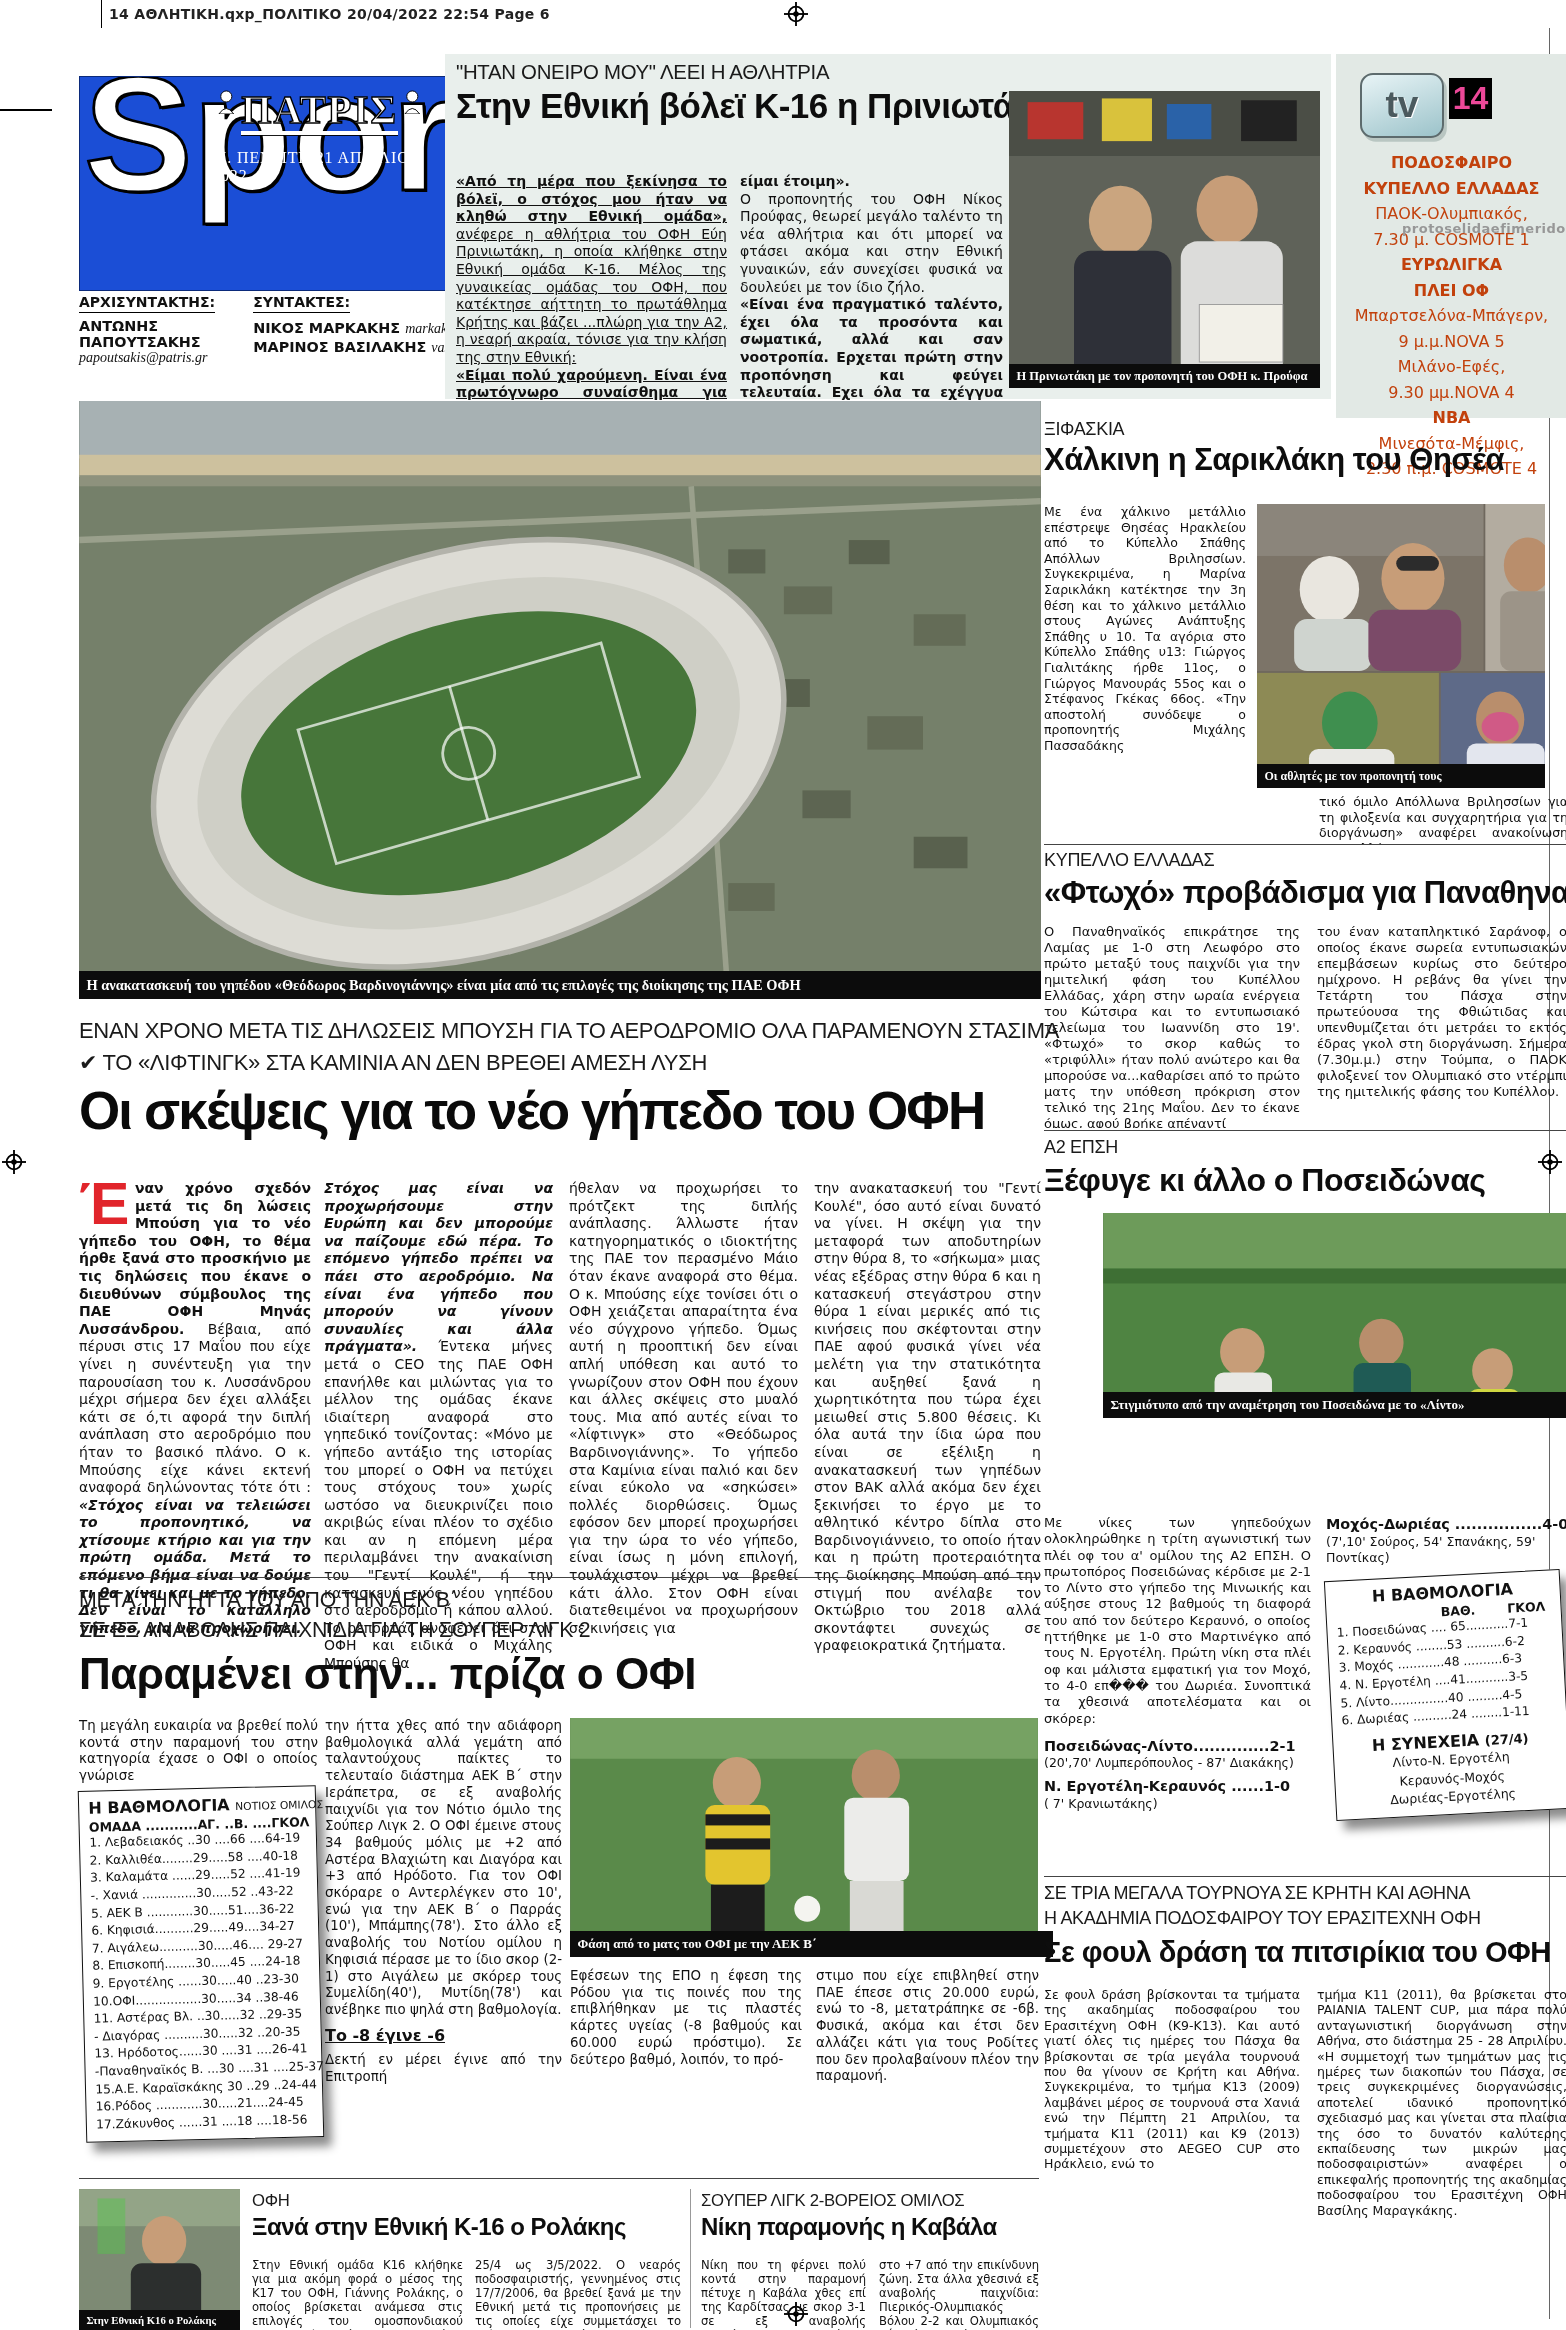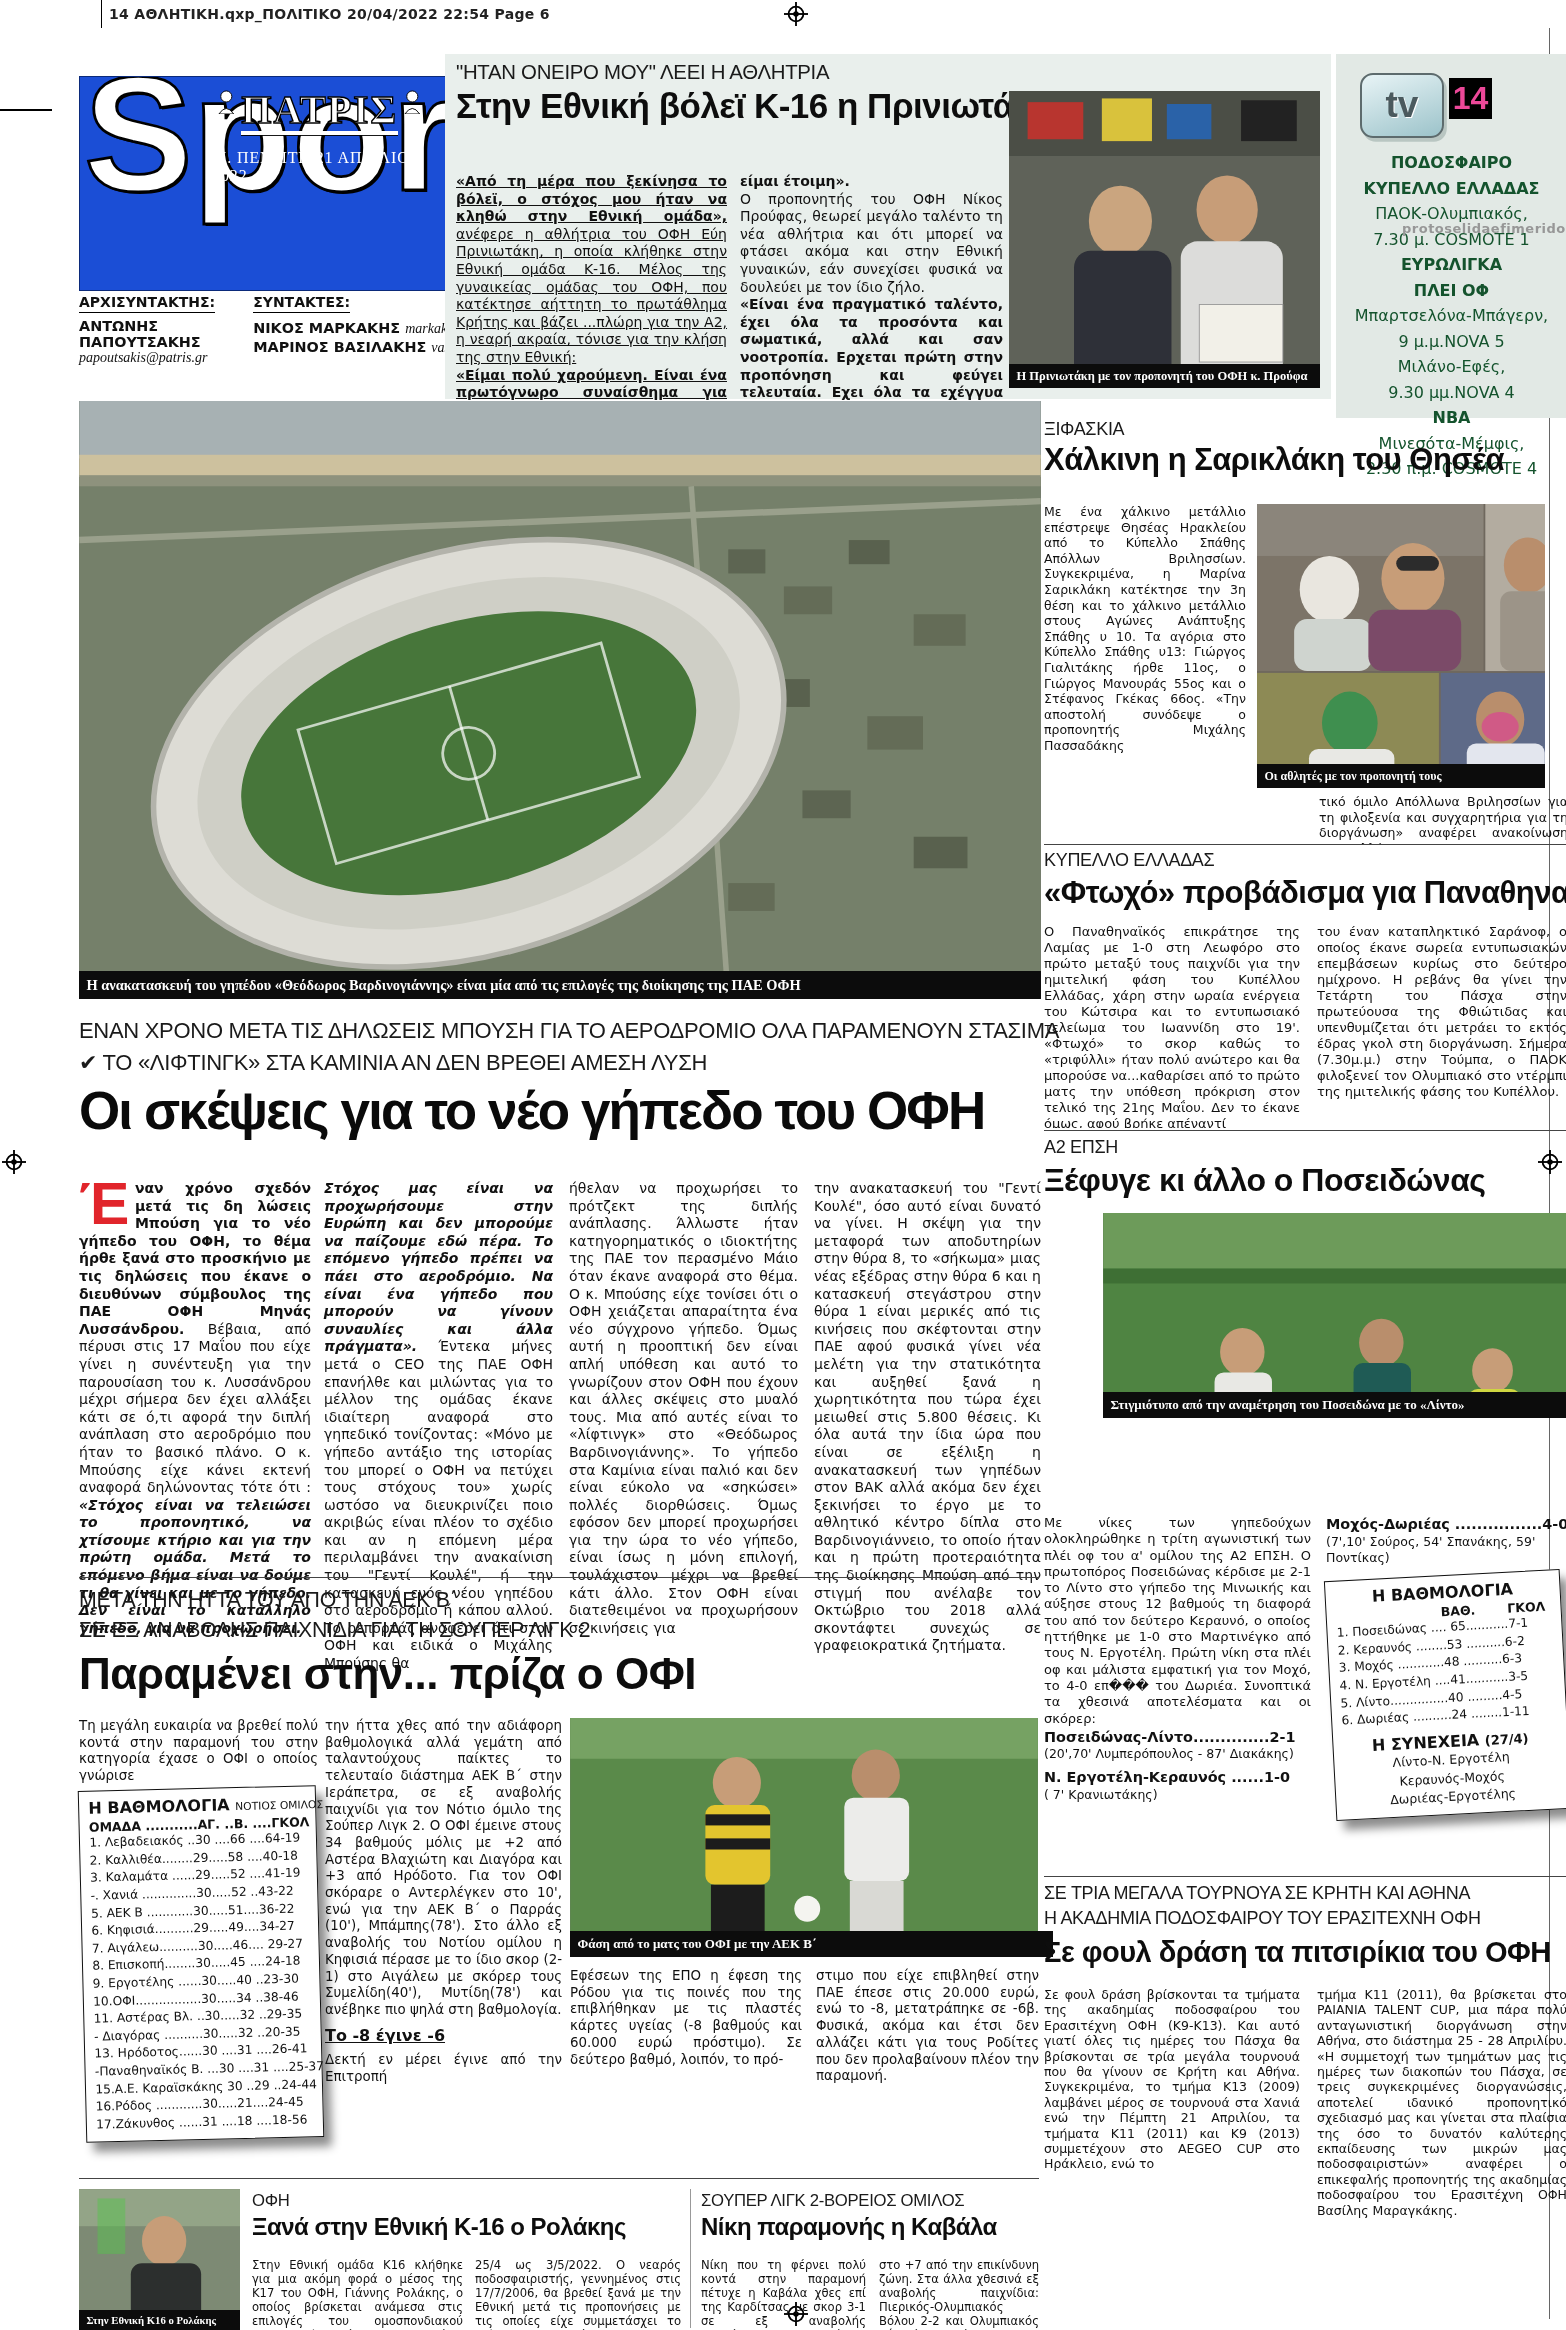--- a/index.html
+++ b/index.html
@@ -40,21 +40,21 @@
   .photo svg{display:block;}
   
   .tvbox{background:#e2e9e5;}
   .tv-icon{width:80px;height:61px;border-radius:13px;background:linear-gradient(160deg,#e8f4f6,#9cc3ca);
       border:2.8px solid #5d6b6d;display:flex;align-items:center;justify-content:center;
       box-shadow:2.8px 3.7px 0 #b9c6c2;}
   .tv-icon span{font-family:"Liberation Sans",sans-serif;font-weight:bold;font-size:37px;color:#4b5a5e;
       text-shadow:0.9px 0.9px 0 #fff;}
   .pagenum{background:#000;color:#ec4899;display:flex;align-items:center;justify-content:center;
       font-size:32px;font-weight:bold;font-family:"Liberation Sans",sans-serif;}
-  .tv-lines{text-align:center;font-size:16px;line-height:25.5px;color:#14532d;}
+  .tv-lines{text-align:center;font-size:16px;line-height:25.5px;color:#c2410c;}
   .watermark{font-size:13px;font-weight:bold;color:#979797;letter-spacing:0.5px;z-index:6;}
   
   .standbox{background:#fff;border:1.9px solid #111;box-shadow:7.4px 9.3px 9.3px rgba(0,0,0,.45);padding:7.4px 9.3px;}
   .standbox .ttl{font-weight:bold;font-size:16px;text-align:center;}
   .standbox .sub{font-weight:400;font-size:10.7px;}
   .standbox .hdr{font-weight:bold;font-size:12.5px;margin-top:1.9px;}
   .standrow{font-size:12.2px;line-height:17.6px;white-space:nowrap;}
   .nextttl{font-weight:bold;font-size:16px;text-align:center;margin-top:7.4px;}
   .fixrow{font-size:12.5px;line-height:18.6px;text-align:center;}
   .score-line{font-weight:bold;font-size:14.4px;line-height:18.6px;white-space:nowrap;}
@@ -283,21 +283,21 @@
       <rect x="270" y="162" width="62" height="72" rx="10" fill="#1f5b55"></rect>
       <rect x="276" y="234" width="50" height="46" fill="#d8d8d2"></rect>
       <ellipse cx="420" cy="170" rx="22" ry="24" fill="#c79d78"></ellipse>
       <rect x="394" y="190" width="56" height="64" rx="10" fill="#cfd641"></rect>
       <circle cx="236" cy="268" r="12" fill="#f2f2ee"></circle>
     </svg>
     <div class="caption-bar abs" style="left:0;bottom:0;width:464px;height:26px;font-size:13px;">Στιγμιότυπο από την αναμέτρηση του Ποσειδώνα με το «Λίντο»</div>
   </div>
   <div class="abs bodytext" style="left:0;top:378px;width:267px;font-size:13px;line-height:16.3px;">
     <p>Με νίκες των γηπεδούχων ολοκληρώθηκε η τρίτη αγωνιστική των πλέι οφ του α' ομίλου της Α2 ΕΠΣΗ. Ο πρωτοπόρος Ποσειδώνας κέρδισε με 2-1 το Λίντο στο γήπεδο της Μινωικής και αύξησε στους 12 βαθμούς τη διαφορά του από τον δεύτερο Κεραυνό, ο οποίος ηττήθηκε με 1-0 στο Μαρτινέγκο από τους Ν. Εργοτέλη. Πρώτη νίκη στα πλέι οφ και μάλιστα εμφατική για τον Μοχό,  το 4-0 επ��� του Δωριέα. Συνοπτικά τα χθεσινά αποτελέσματα και οι σκόρερ:</p>
-    <p class="score-line" style="margin-top:1px;">Ποσειδώνας-Λίντο..............2-1</p>
+    <p class="score-line" style="margin-top:10px;">Ποσειδώνας-Λίντο..............2-1</p>
     <p class="scorers">(20',70' Λυμπερόπουλος - 87' Διακάκης)</p>
     <p class="score-line" style="margin-top:5.6px;">Ν. Εργοτέλη-Κεραυνός ......1-0</p>
     <p class="scorers">( 7' Κρανιωτάκης)</p>
   </div>
   <div class="abs" style="left:282px;top:378px;width:241px;">
     <p class="score-line" style="margin:0;">Μοχός-Δωριέας ................4-0</p>
     <p class="scorers" style="margin:0 0 9.3px 0;">(7',10' Σούρος, 54' Σπανάκης, 59' Ποντίκας)</p>
     <div class="standbox" style="width:215px;transform:rotate(-3deg);margin-left:3.7px;">
       <div class="ttl">Η ΒΑΘΜΟΛΟΓΙΑ</div>
       <div class="hdr" style="display:flex;justify-content:flex-end;gap:32px;padding-right:5.6px;">

